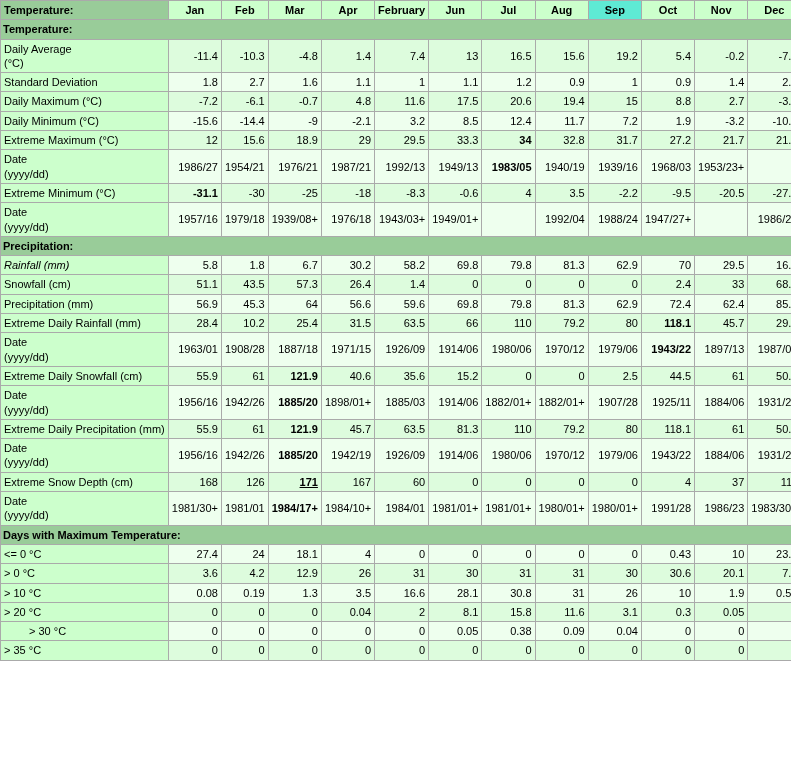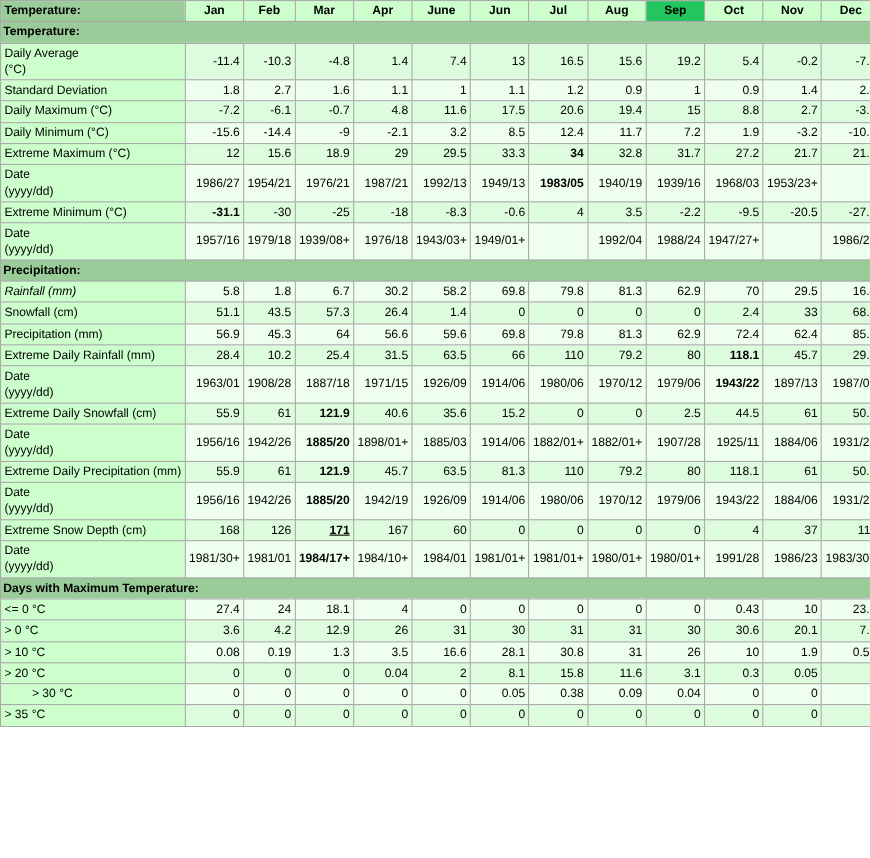--- a/index.html
+++ b/index.html
@@ -45,25 +45,25 @@
 <body>
 
 <table>
   <thead>
     <tr>
       <th style="text-align:left; background:#99cc99;">Temperature:</th>
       <th class="col-jan" style="background:#ccffcc;">Jan</th>
       <th class="col-feb" style="background:#ccffcc;">Feb</th>
       <th class="col-mar" style="background:#ccffcc;">Mar</th>
       <th class="col-apr" style="background:#ccffcc;">Apr</th>
-      <th class="col-may" style="background:#ccffcc;">June</th>
+      <th class="col-may" style="background:#ccffcc;">February</th>
       <th class="col-jun" style="background:#ccffcc;">Jun</th>
       <th class="col-jul" style="background:#ccffcc;">Jul</th>
       <th class="col-aug" style="background:#ccffcc;">Aug</th>
-      <th class="col-sep" style="background:#22c55e;">Sep</th>
+      <th class="col-sep" style="background:#5eead4;">Sep</th>
       <th class="col-oct" style="background:#ccffcc;">Oct</th>
       <th class="col-nov" style="background:#ccffcc;">Nov</th>
       <th class="col-dec" style="background:#ccffcc;">Dec</th>
 
     </tr>
   </thead>
   <tbody id="table-body">
   <tr class="section-header">
         <td colspan="15" style="background: rgb(153, 204, 153); font-weight: bold;">Temperature:</td>
       </tr>

